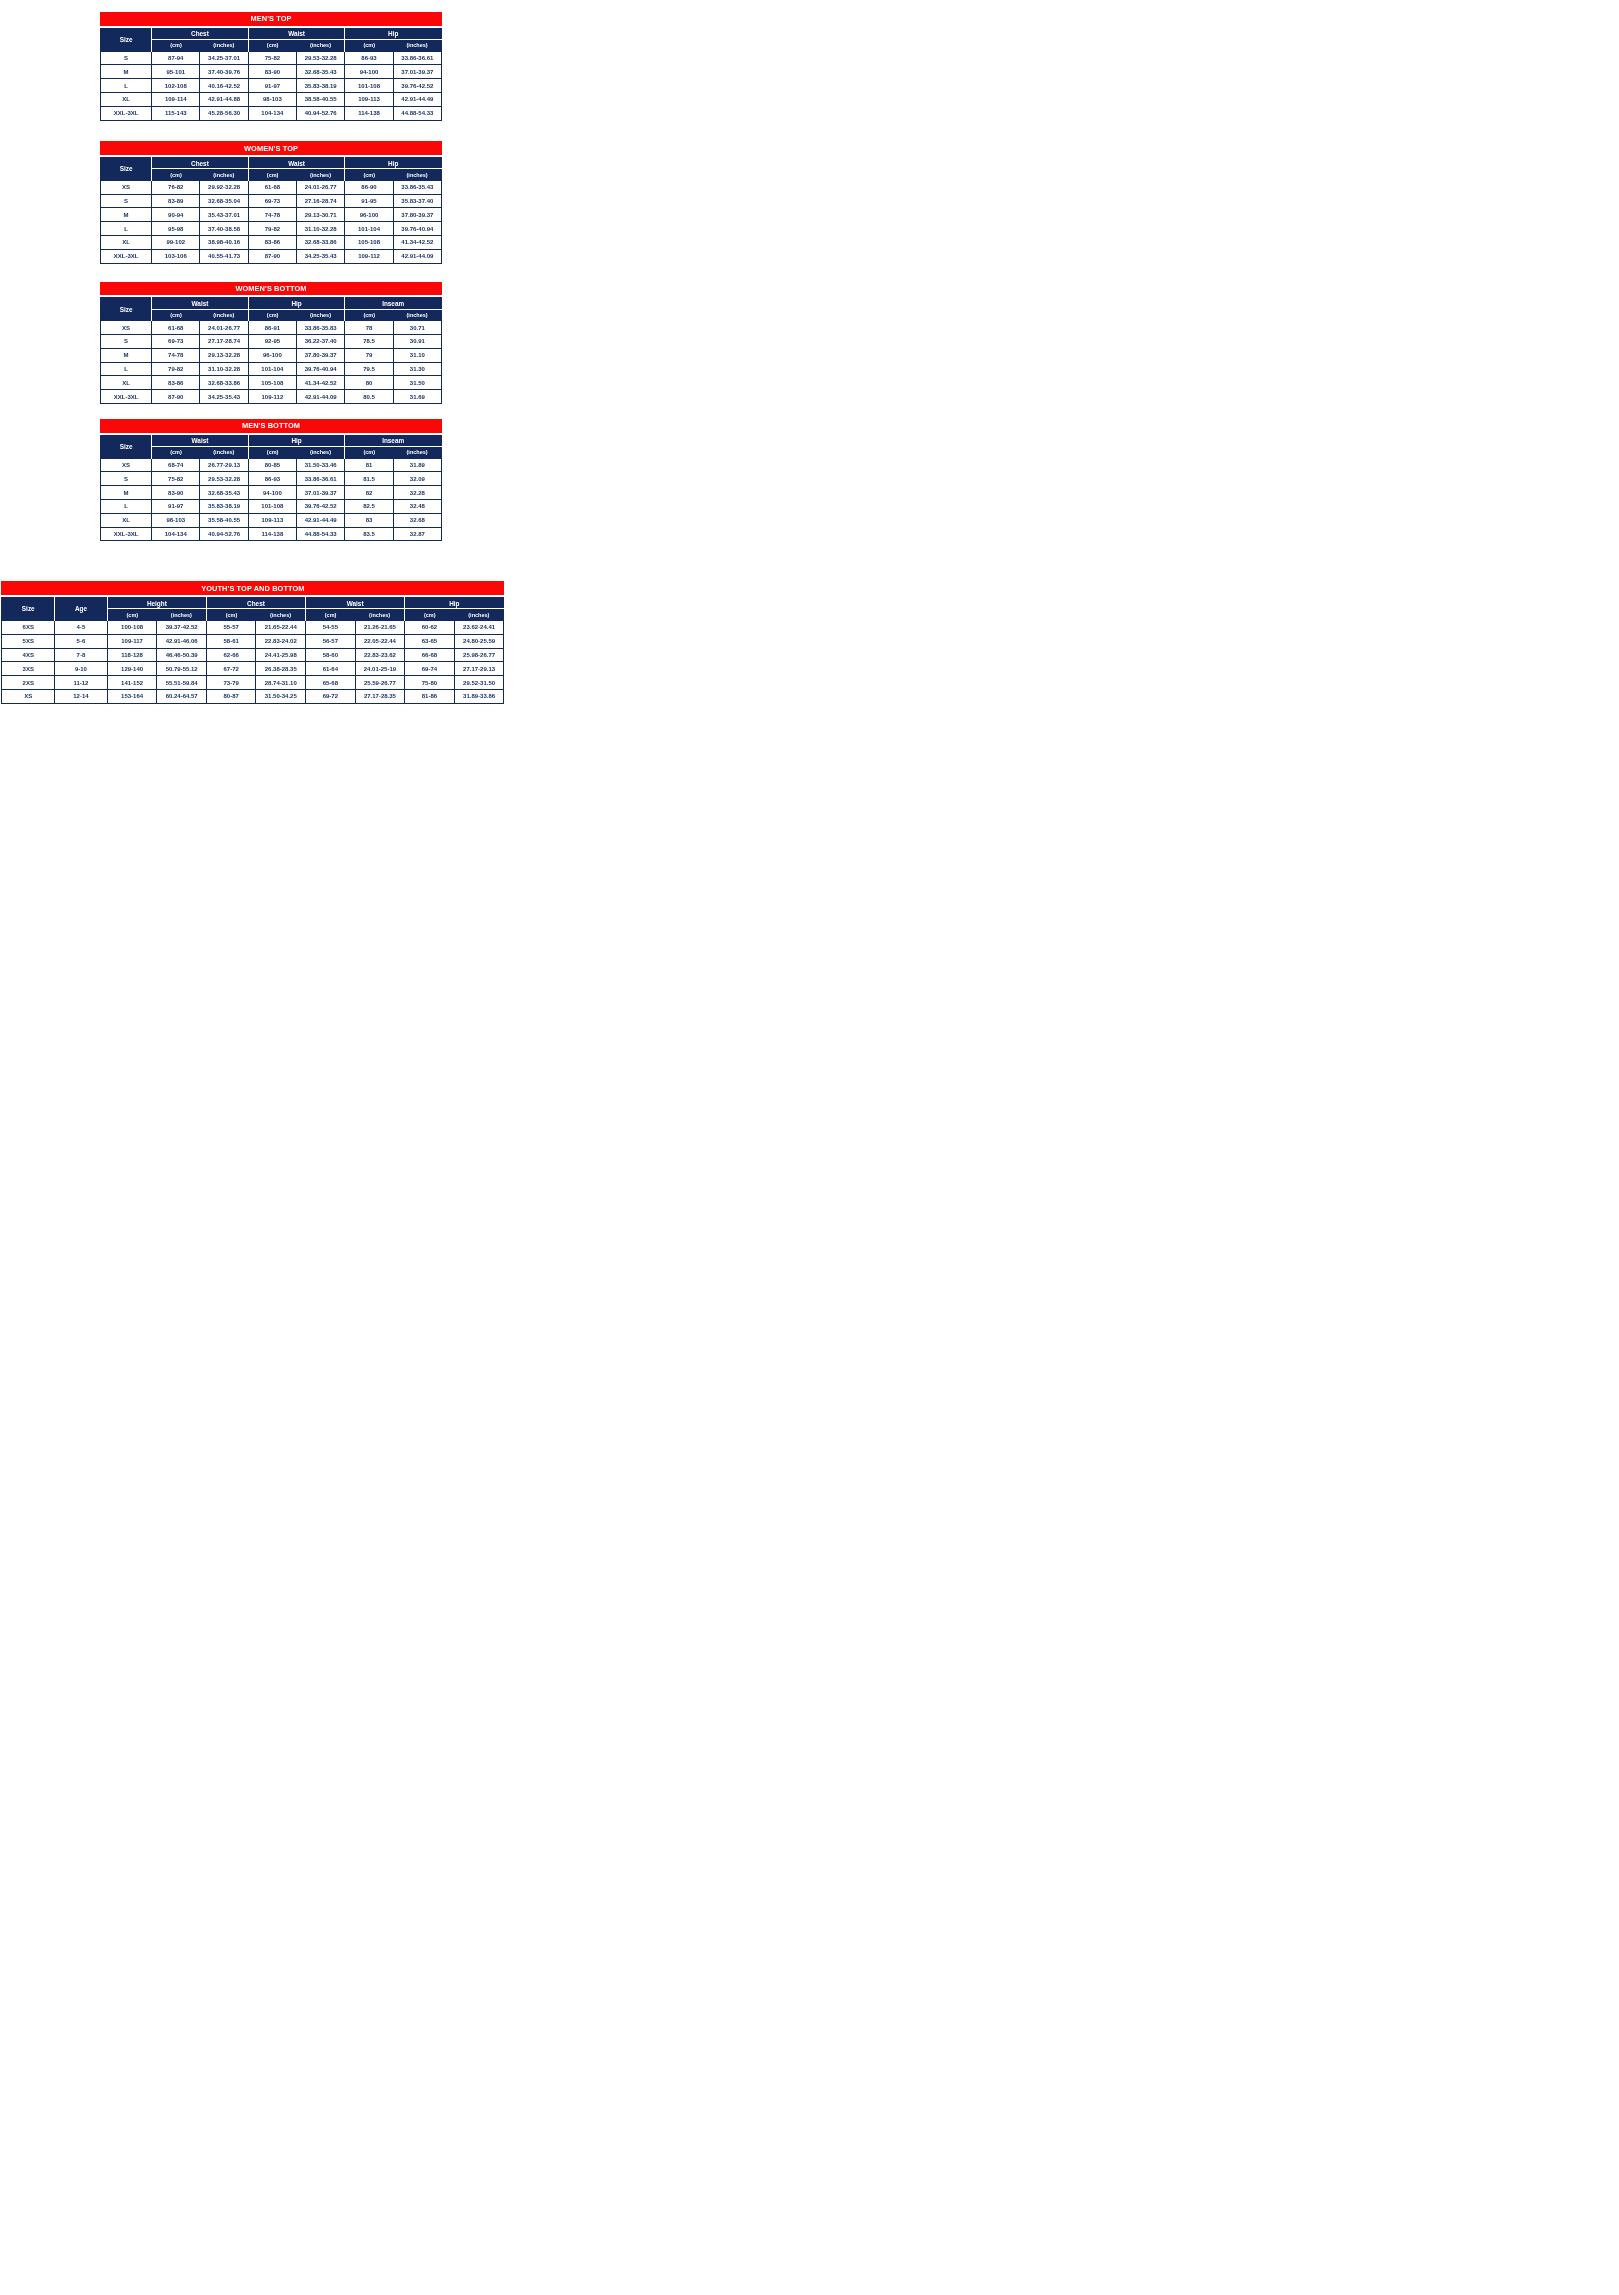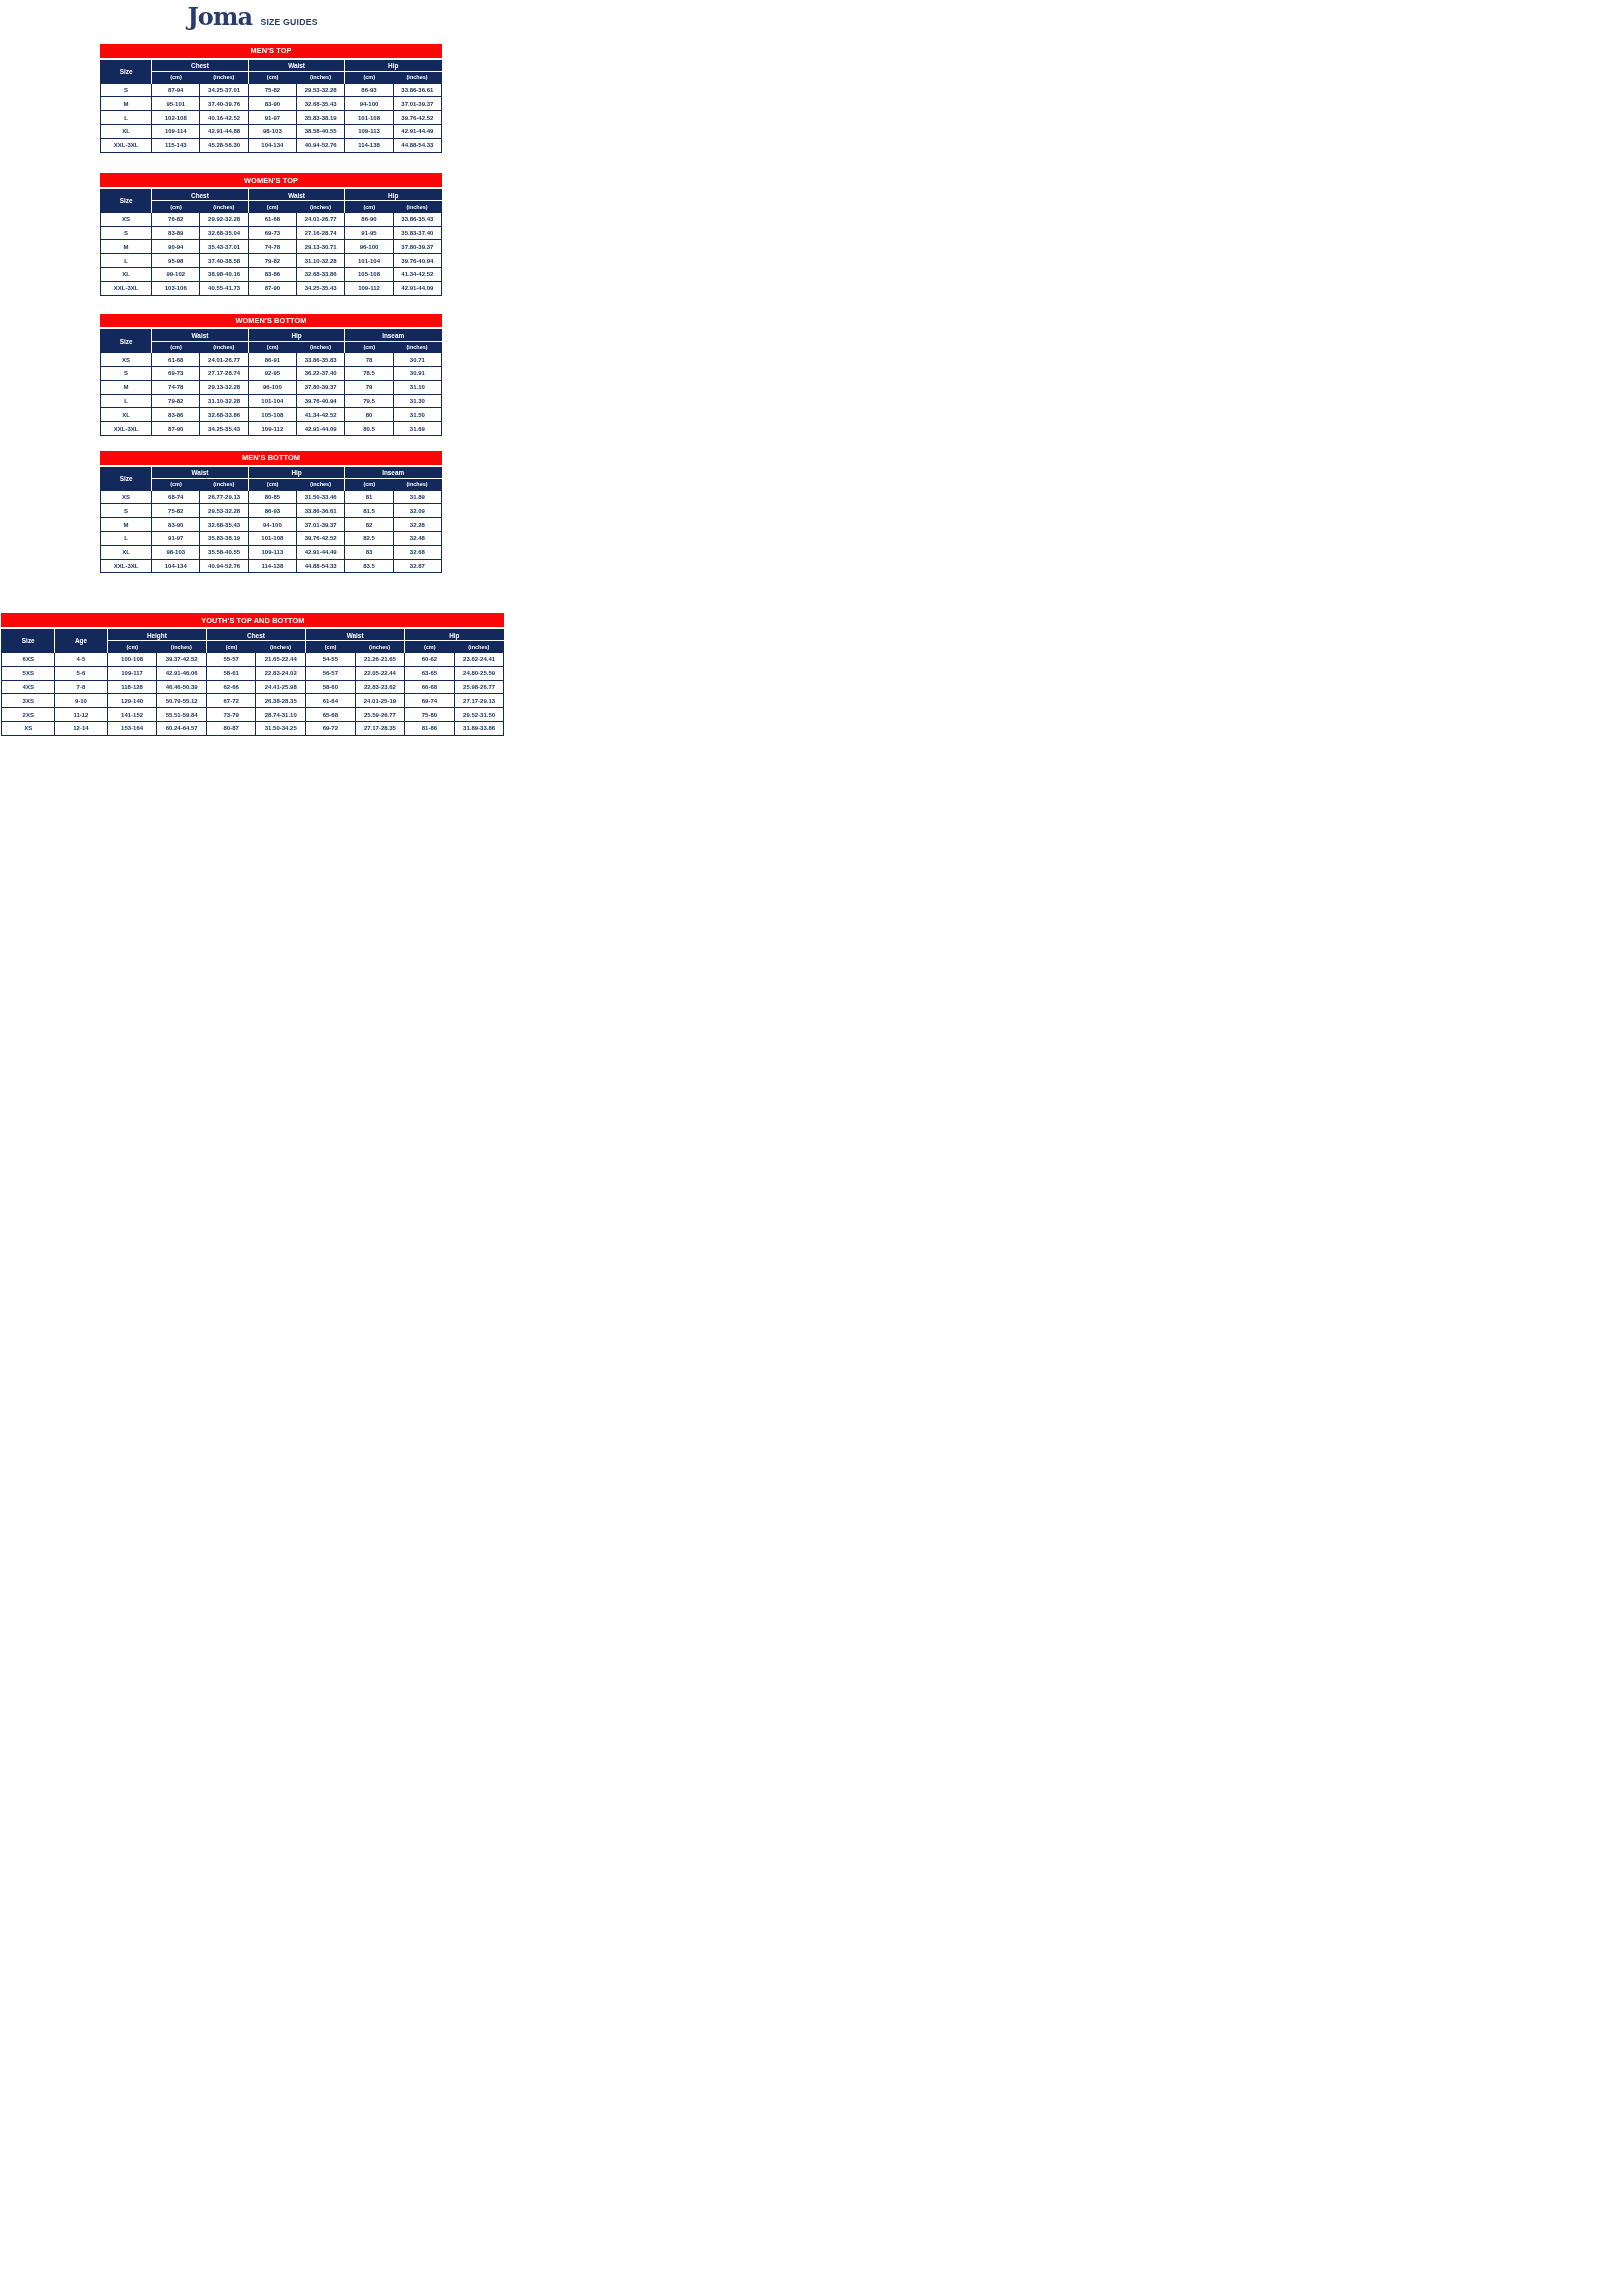--- a/index.html
+++ b/index.html
@@ -33,24 +33,20 @@
   tbody td{height:13.8px;text-align:center;vertical-align:middle;color:var(--data-text);
     font-weight:700;font-size:6px;background:#fff;
     border-left:0.9px solid var(--navy);border-top:1.4px solid var(--navy);}
   tbody td:first-child{border-left:none;}
 </style>
 </head>
 <body>
 
 <div class="page">
 
-  <div class="page-header">
-    <span class="logo-text">Joma</span>
-    <span class="page-title">SIZE GUIDES</span>
-  </div>
 
   <section class="size-section standard" style="margin-top:12px">
     <div class="inner">
       <div class="title-bar">MEN'S TOP</div>
       <div class="table-host">
           <table class="size-table">
             <colgroup>
               <col style="width:15%">
               <col style="width:14.167%">
               <col style="width:14.167%">

